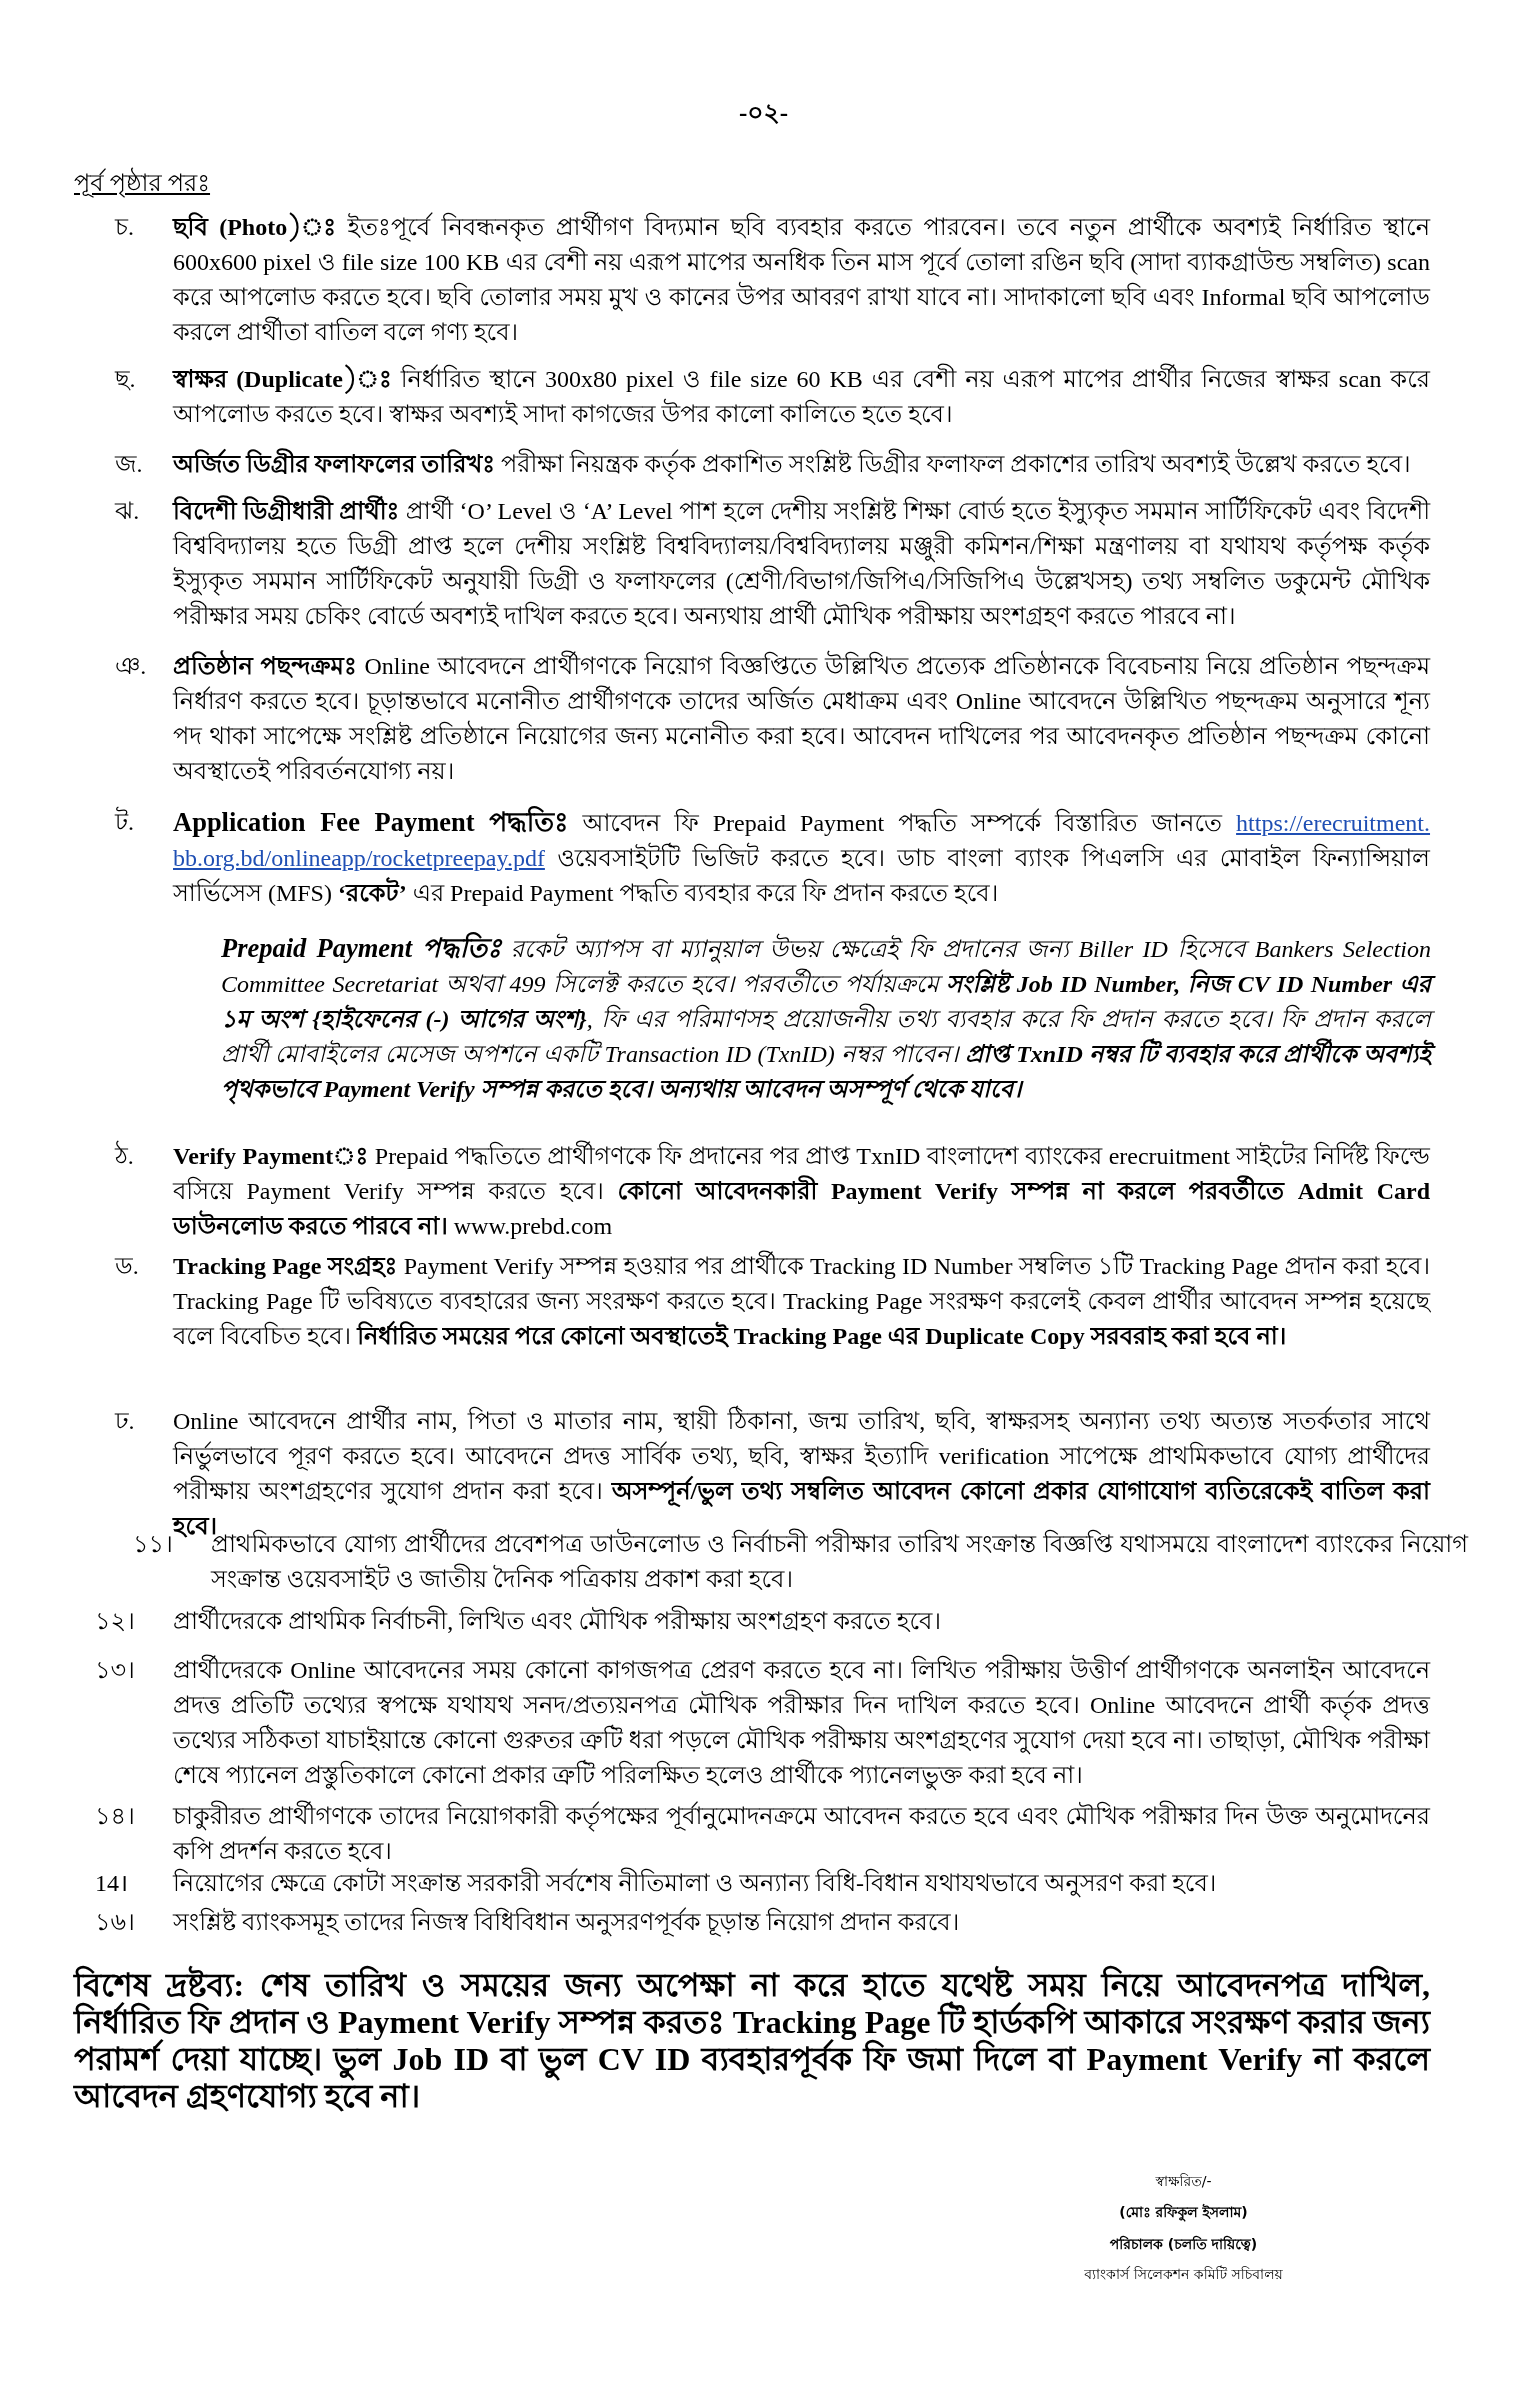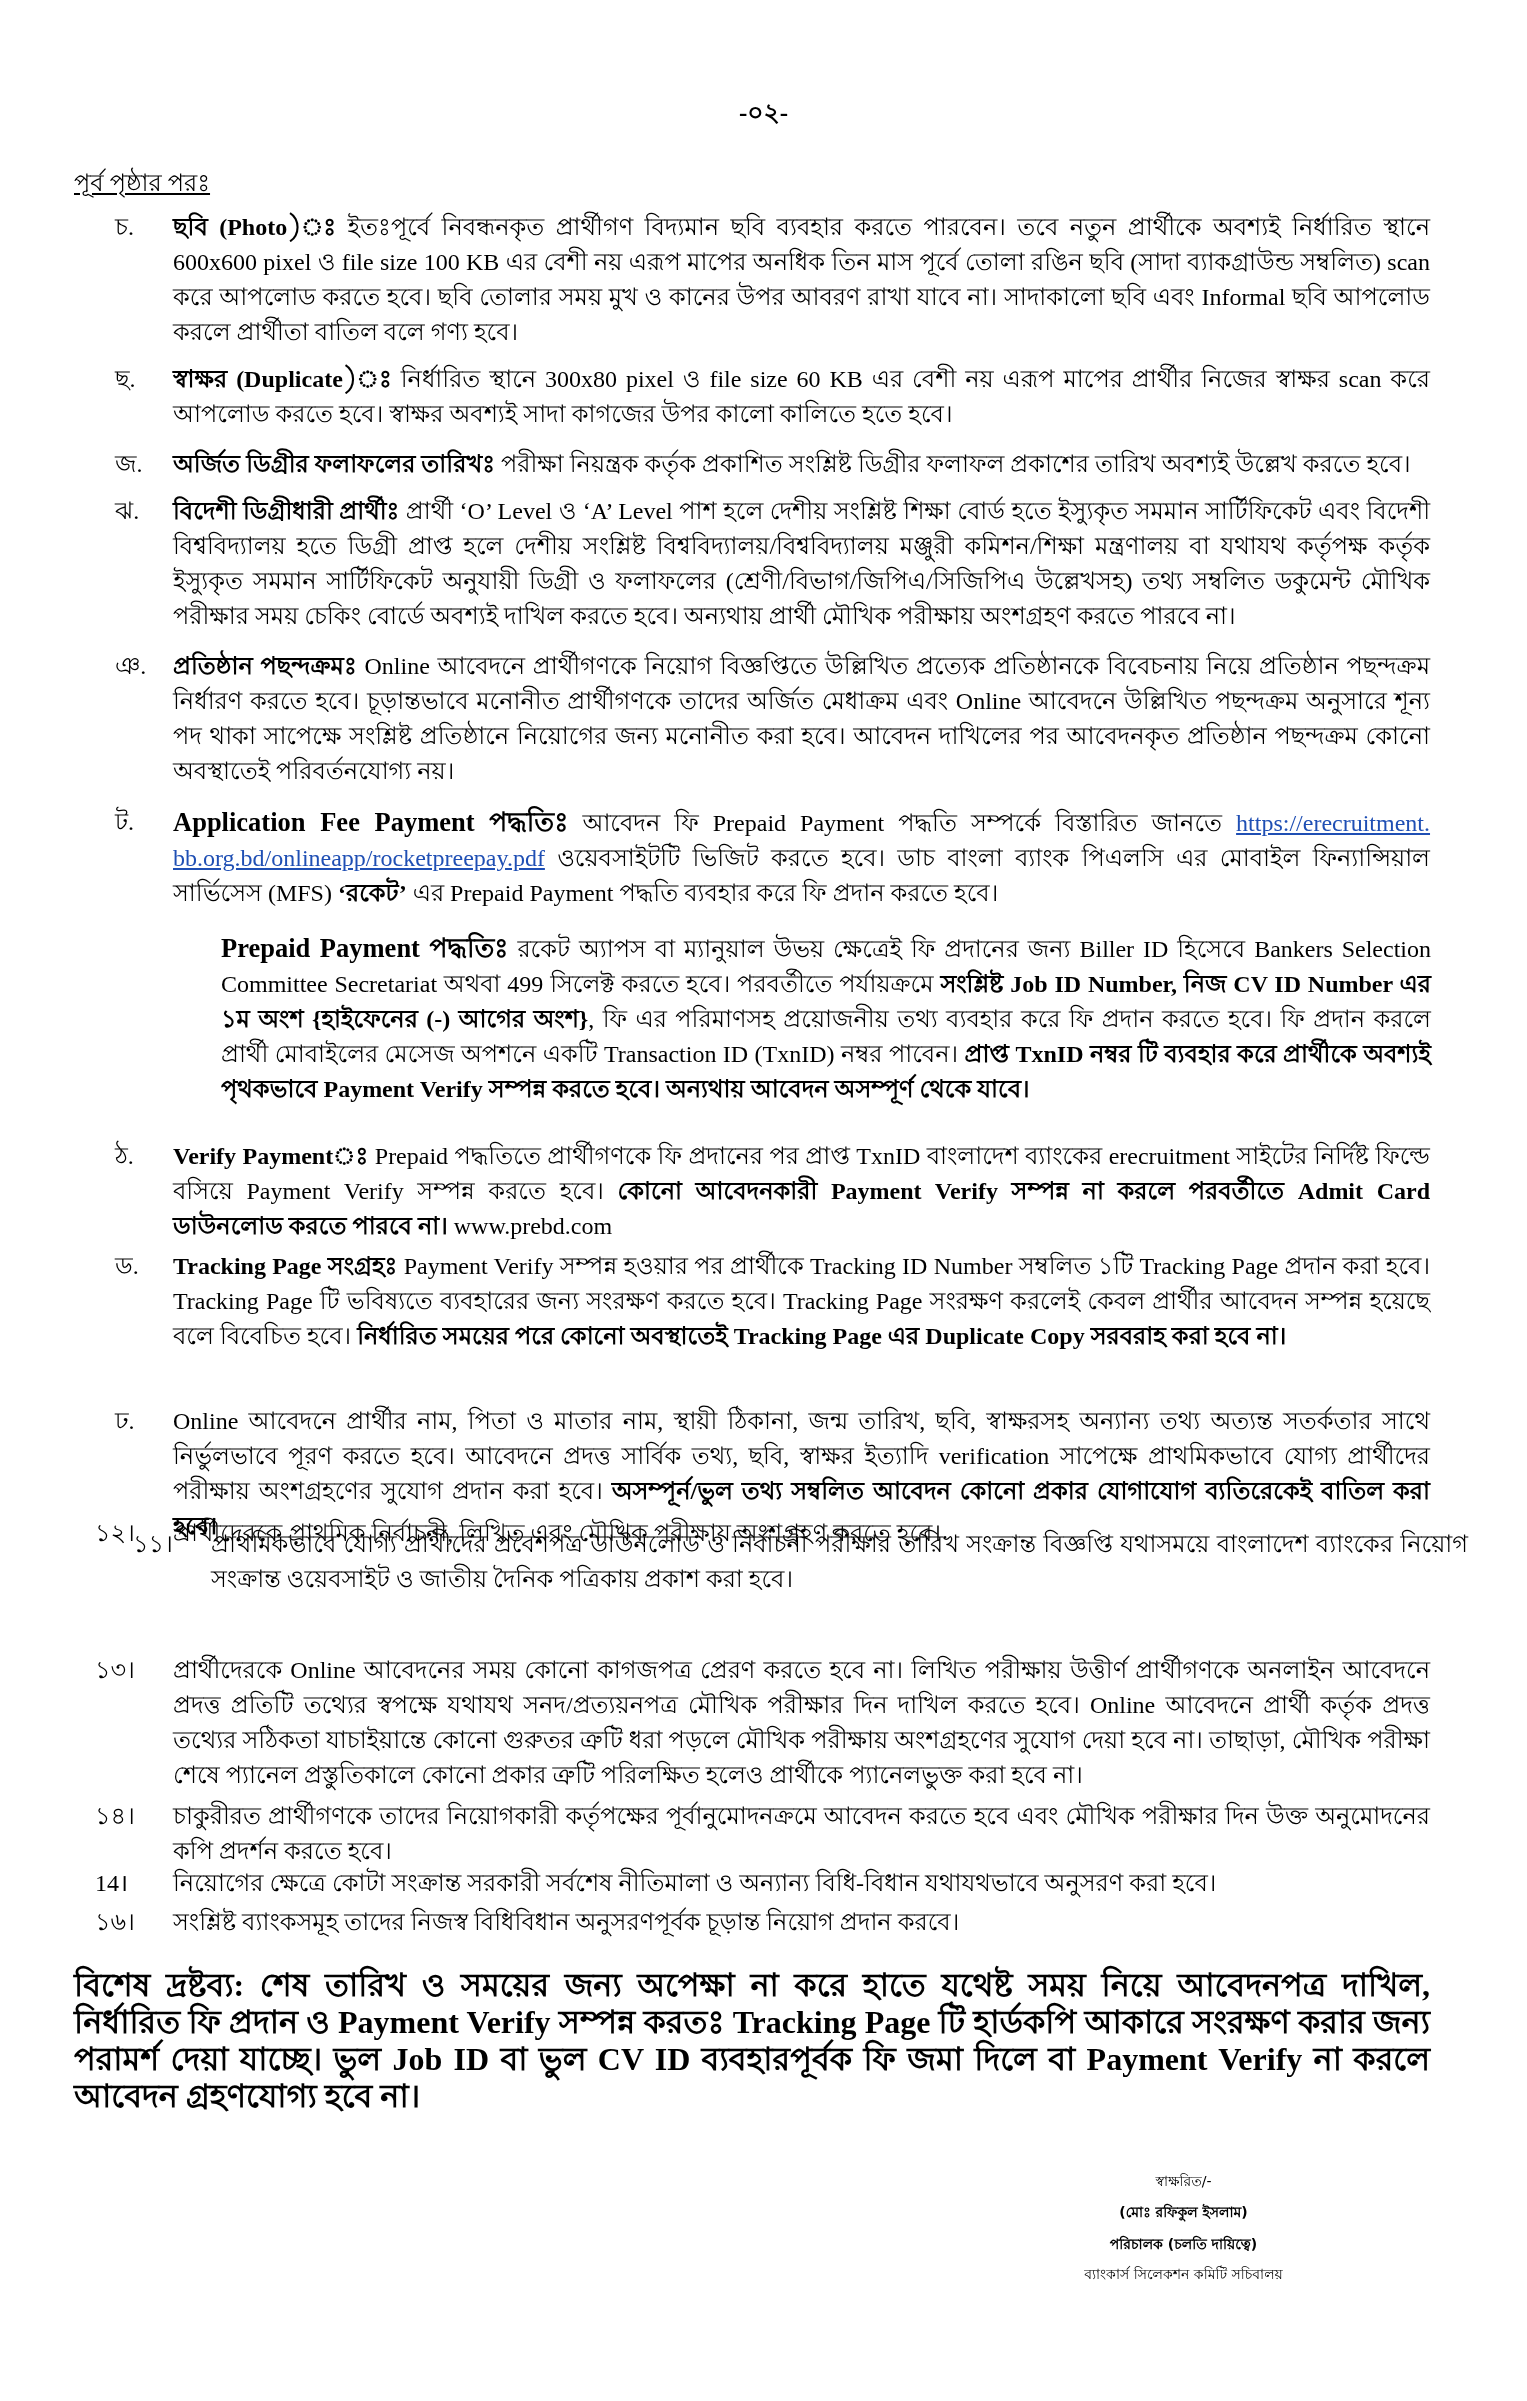--- a/index.html
+++ b/index.html
@@ -50,21 +50,21 @@
 <div class="item" style="top:649px;">
   <span class="mk">ঞ.</span>
   <div class="tx"><b>প্রতিষ্ঠান পছন্দক্রমঃ</b> <span>Online আবেদনে প্রার্থীগণকে নিয়োগ বিজ্ঞপ্তিতে উল্লিখিত প্রত্যেক প্রতিষ্ঠানকে বিবেচনায় নিয়ে প্রতিষ্ঠান পছন্দক্রম নির্ধারণ করতে হবে। চূড়ান্তভাবে মনোনীত প্রার্থীগণকে তাদের অর্জিত মেধাক্রম এবং Online আবেদনে উল্লিখিত পছন্দক্রম অনুসারে শূন্য পদ থাকা সাপেক্ষে সংশ্লিষ্ট প্রতিষ্ঠানে নিয়োগের জন্য মনোনীত করা হবে। আবেদন দাখিলের পর আবেদনকৃত প্রতিষ্ঠান পছন্দক্রম কোনো অবস্থাতেই পরিবর্তনযোগ্য নয়।</span></div>
 </div>
 
 <div class="item" style="top:805px;">
   <span class="mk">ট.</span>
   <div class="tx"><b style="font-size:26.5px;">Application Fee Payment পদ্ধতিঃ</b> <span>আবেদন ফি Prepaid Payment পদ্ধতি সম্পর্কে বিস্তারিত জানতে</span> <a class="link">https://erecruitment. bb.org.bd/onlineapp/rocketpreepay.pdf</a> <span>ওয়েবসাইটটি ভিজিট করতে হবে। ডাচ বাংলা ব্যাংক পিএলসি এর মোবাইল ফিন্যান্সিয়াল সার্ভিসেস (MFS)</span> <b>‘রকেট’</b> <span>এর Prepaid Payment পদ্ধতি ব্যবহার করে ফি প্রদান করতে হবে।</span></div>
 </div>
 
-<div class="sub" style="top:931px;">
+<div class="sub" style="top:931px;font-style:italic;">
   <b style="font-size:26.5px;">Prepaid Payment পদ্ধতিঃ</b> <span>রকেট অ্যাপস বা ম্যানুয়াল উভয় ক্ষেত্রেই ফি প্রদানের জন্য Biller ID হিসেবে Bankers Selection Committee Secretariat অথবা 499 সিলেক্ট করতে হবে। পরবর্তীতে পর্যায়ক্রমে</span> <b>সংশ্লিষ্ট Job ID Number, নিজ CV ID Number এর ১ম অংশ {হাইফেনের (-) আগের অংশ}</b><span>, ফি এর পরিমাণসহ প্রয়োজনীয় তথ্য ব্যবহার করে ফি প্রদান করতে হবে। ফি প্রদান করলে প্রার্থী মোবাইলের মেসেজ অপশনে একটি Transaction ID (TxnID) নম্বর পাবেন।</span> <b>প্রাপ্ত TxnID নম্বর টি ব্যবহার করে প্রার্থীকে অবশ্যই পৃথকভাবে Payment Verify সম্পন্ন করতে হবে। অন্যথায় আবেদন অসম্পূর্ণ থেকে যাবে।</b>
 </div>
 
 <div class="item" style="top:1139px;">
   <span class="mk">ঠ.</span>
   <div class="tx"><b>Verify Paymentঃ</b> <span>Prepaid পদ্ধতিতে প্রার্থীগণকে ফি প্রদানের পর প্রাপ্ত TxnID বাংলাদেশ ব্যাংকের erecruitment সাইটের নির্দিষ্ট ফিল্ডে বসিয়ে Payment Verify সম্পন্ন করতে হবে।</span> <b>কোনো আবেদনকারী Payment Verify সম্পন্ন না করলে পরবর্তীতে Admit Card ডাউনলোড করতে পারবে না।</b><span> www.prebd.com</span></div>
 </div>
 
 <div class="item" style="top:1249px;">
   <span class="mk">ড.</span>
@@ -73,21 +73,21 @@
 
 <div class="item" style="top:1404px;">
   <span class="mk">ঢ.</span>
   <div class="tx"><span>Online  আবেদনে প্রার্থীর নাম, পিতা ও মাতার নাম, স্থায়ী ঠিকানা, জন্ম তারিখ, ছবি, স্বাক্ষরসহ অন্যান্য তথ্য অত্যন্ত সতর্কতার সাথে নির্ভুলভাবে পূরণ করতে হবে। আবেদনে প্রদত্ত সার্বিক তথ্য, ছবি, স্বাক্ষর ইত্যাদি verification সাপেক্ষে প্রাথমিকভাবে যোগ্য প্রার্থীদের পরীক্ষায় অংশগ্রহণের সুযোগ প্রদান করা হবে।</span> <b>অসম্পূর্ন/ভুল তথ্য সম্বলিত আবেদন কোনো প্রকার যোগাযোগ ব্যতিরেকেই বাতিল করা হবে।</b></div>
 </div>
 
 <div class="item num" style="top:1527px;margin-left:38px;">
   <span class="mk">১১।</span>
   <div class="tx">প্রাথমিকভাবে যোগ্য প্রার্থীদের প্রবেশপত্র ডাউনলোড ও নির্বাচনী পরীক্ষার তারিখ সংক্রান্ত বিজ্ঞপ্তি যথাসময়ে বাংলাদেশ ব্যাংকের নিয়োগ সংক্রান্ত ওয়েবসাইট ও জাতীয় দৈনিক পত্রিকায় প্রকাশ করা হবে।</div>
 </div>
-<div class="item num" style="top:1516px;">
+<div class="item num" style="top:1604px;">
   <span class="mk">১২।</span>
   <div class="tx">প্রার্থীদেরকে প্রাথমিক নির্বাচনী, লিখিত এবং মৌখিক পরীক্ষায় অংশগ্রহণ করতে হবে।</div>
 </div>
 <div class="item num" style="top:1653px;">
   <span class="mk">১৩।</span>
   <div class="tx">প্রার্থীদেরকে Online আবেদনের সময় কোনো কাগজপত্র প্রেরণ করতে হবে না। লিখিত পরীক্ষায় উত্তীর্ণ প্রার্থীগণকে অনলাইন আবেদনে প্রদত্ত প্রতিটি তথ্যের স্বপক্ষে যথাযথ সনদ/প্রত্যয়নপত্র মৌখিক পরীক্ষার দিন দাখিল করতে হবে। Online আবেদনে প্রার্থী কর্তৃক প্রদত্ত তথ্যের সঠিকতা যাচাইয়ান্তে  কোনো গুরুতর ত্রুটি ধরা পড়লে মৌখিক পরীক্ষায় অংশগ্রহণের সুযোগ দেয়া হবে না। তাছাড়া, মৌখিক পরীক্ষা শেষে প্যানেল প্রস্তুতিকালে কোনো প্রকার ত্রুটি পরিলক্ষিত হলেও প্রার্থীকে প্যানেলভুক্ত করা হবে না।</div>
 </div>
 <div class="item num" style="top:1799px;">
   <span class="mk">১৪।</span>
   <div class="tx">চাকুরীরত প্রার্থীগণকে তাদের নিয়োগকারী কর্তৃপক্ষের পূর্বানুমোদনক্রমে আবেদন করতে হবে এবং মৌখিক পরীক্ষার দিন উক্ত অনুমোদনের কপি প্রদর্শন করতে হবে।</div>

